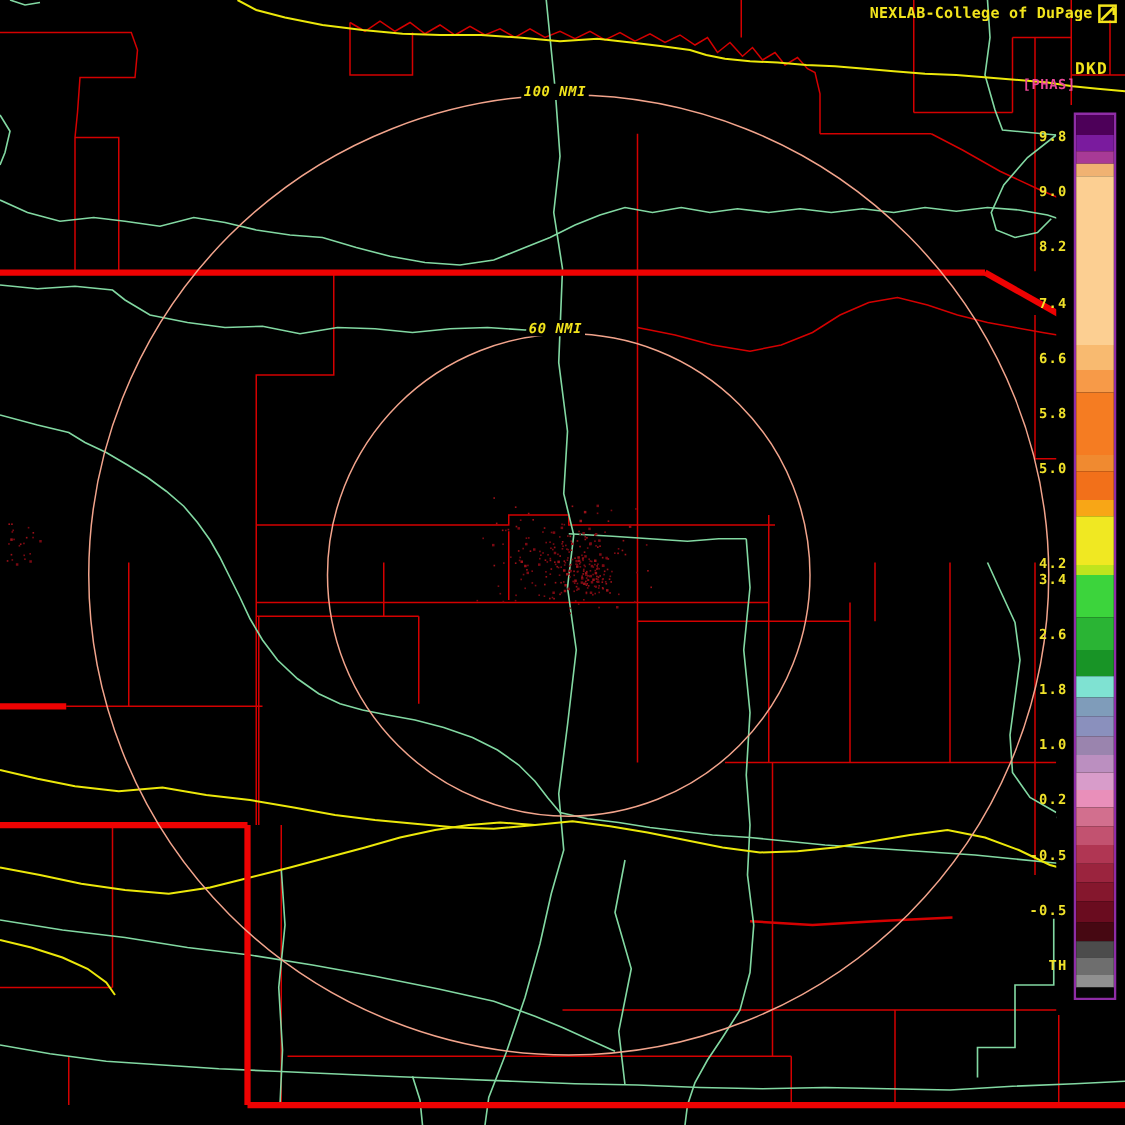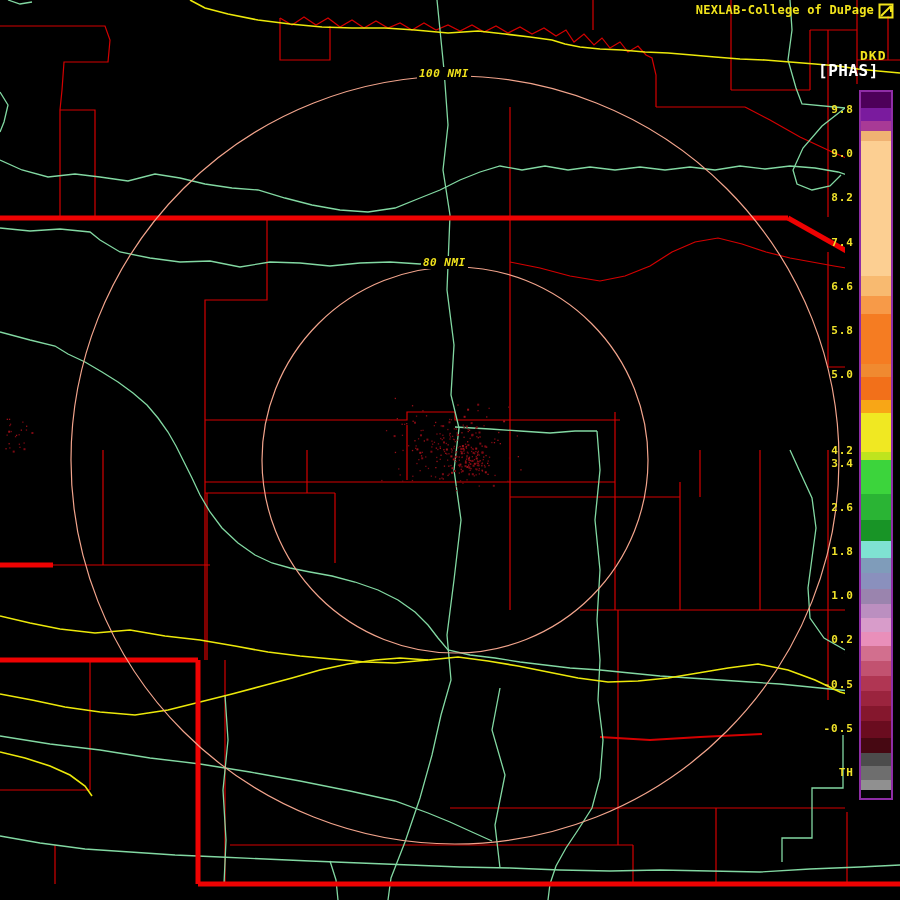--- a/index.html
+++ b/index.html
@@ -3,21 +3,21 @@
 <meta charset="utf-8">
 <style>
   html,body{margin:0;padding:0;background:#222;}
   #screen{position:relative;width:900px;height:900px;background:#000;overflow:hidden;
           font-family:"DejaVu Sans Mono","Liberation Mono",monospace;}
   #map-svg{position:absolute;left:0;top:0;}
   .ovl{position:absolute;white-space:pre;}
   #title{top:3px;right:26px;font-size:12px;font-weight:bold;color:#f2e41c;letter-spacing:0.2px;}
   #cod-logo{position:absolute;top:3px;right:6px;width:16px;height:16px;}
   #unit-label{top:48px;left:860px;font-size:13px;font-weight:bold;color:#f2e41c;letter-spacing:1px;}
-  #product-label{top:61px;left:818px;font-size:16px;font-weight:bold;color:#ffffff;letter-spacing:0.5px;}
+  #product-label{top:61px;left:818px;font-size:11px;font-weight:bold;color:#ec4899;letter-spacing:0.5px;}
   #cb-panel{position:absolute;left:845px;top:84px;width:55px;height:728px;background:#000;}
   #colorbar{position:absolute;left:859px;top:90px;width:34px;height:710px;background:#000;
             border:2px solid #8f2da6;box-sizing:border-box;}
   .cb-seg{position:absolute;left:0;width:30px;}
   .cb-label{position:absolute;right:46px;font-size:11px;font-weight:bold;color:#f0e22a;
             letter-spacing:1px;}
   .ring-label{position:absolute;font-size:11px;font-weight:bold;font-style:italic;color:#f2e41c;
               background:#000;padding:0 2px;letter-spacing:0.5px;}
   #footer-status{left:158px;top:886px;font-size:13px;color:#f2c28e;letter-spacing:2.3px;font-weight:bold;}
 </style>
@@ -483,16 +483,16 @@
   <div class="ovl" id="title">NEXLAB-College of DuPage</div>
   <svg id="cod-logo" viewBox="0 0 16 16">
     <rect x="1.5" y="1.5" width="13" height="13" fill="none" stroke="#f2e41c" stroke-width="2"></rect>
     <line x1="13" y1="3" x2="3" y2="13" stroke="#f2e41c" stroke-width="2"></line>
     <line x1="13" y1="3" x2="13" y2="9" stroke="#f2e41c" stroke-width="2"></line>
   </svg>
 
   <div class="ovl" id="unit-label">DKD</div>
   <div class="ovl" id="product-label">[PHAS]</div>
 
-  <div class="ring-label" id="ring-label-50" style="left: 421px; top: 256px;">80 NMI</div>
+  <div class="ring-label" id="ring-label-50" style="left: 421px; top: 256px;">60 NMI</div>
   <div class="ring-label" id="ring-label-100" style="left: 417px; top: 67px;">100 NMI</div>
 
 </div>
 
 </body></html>

